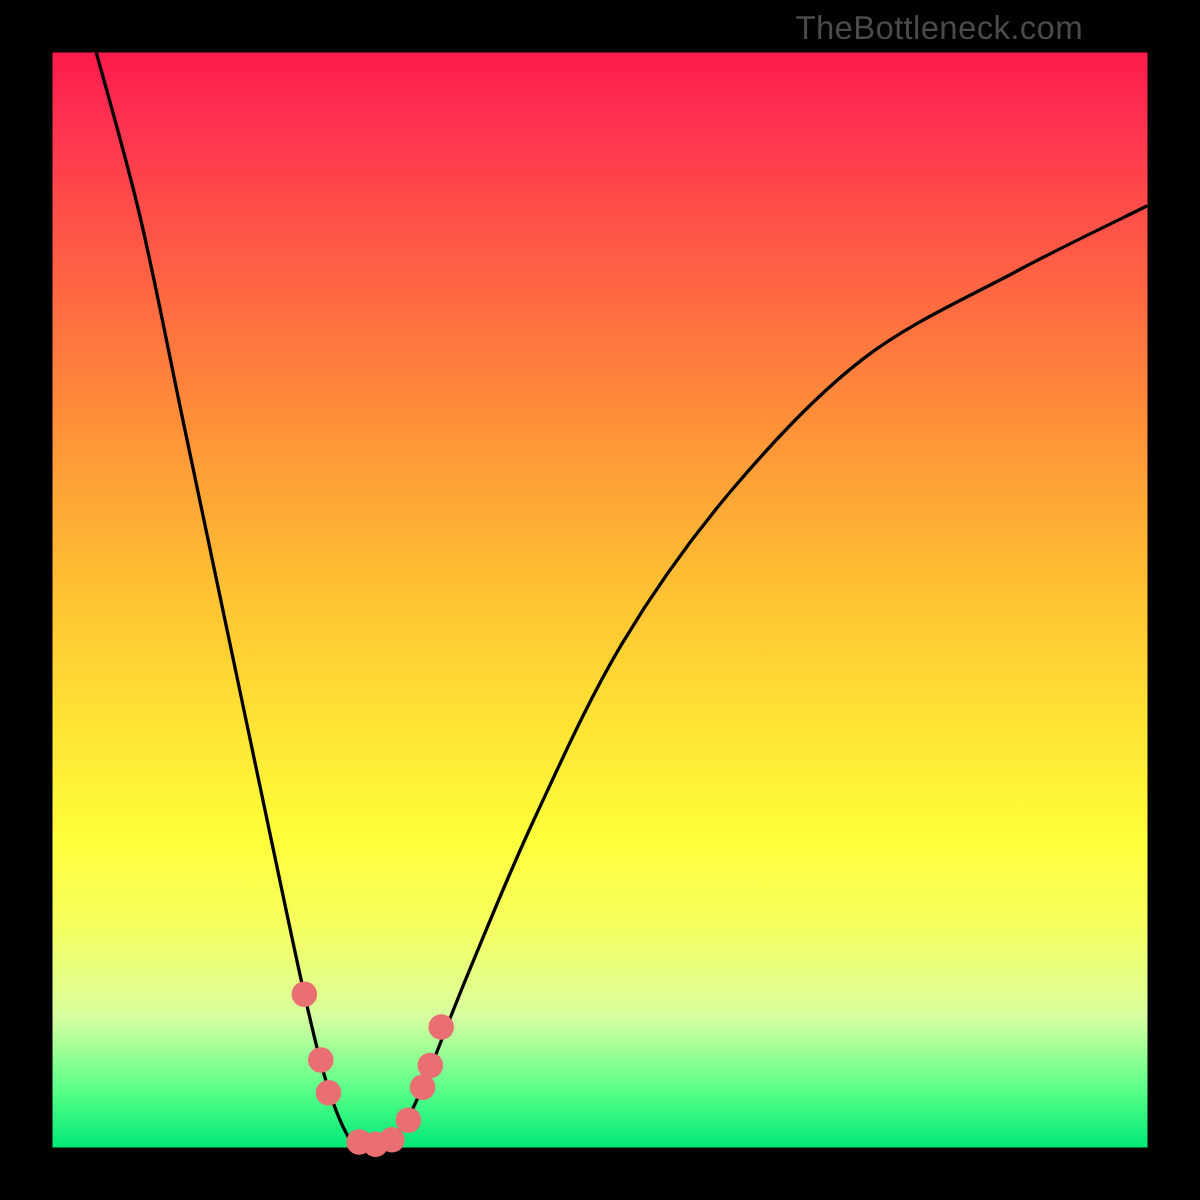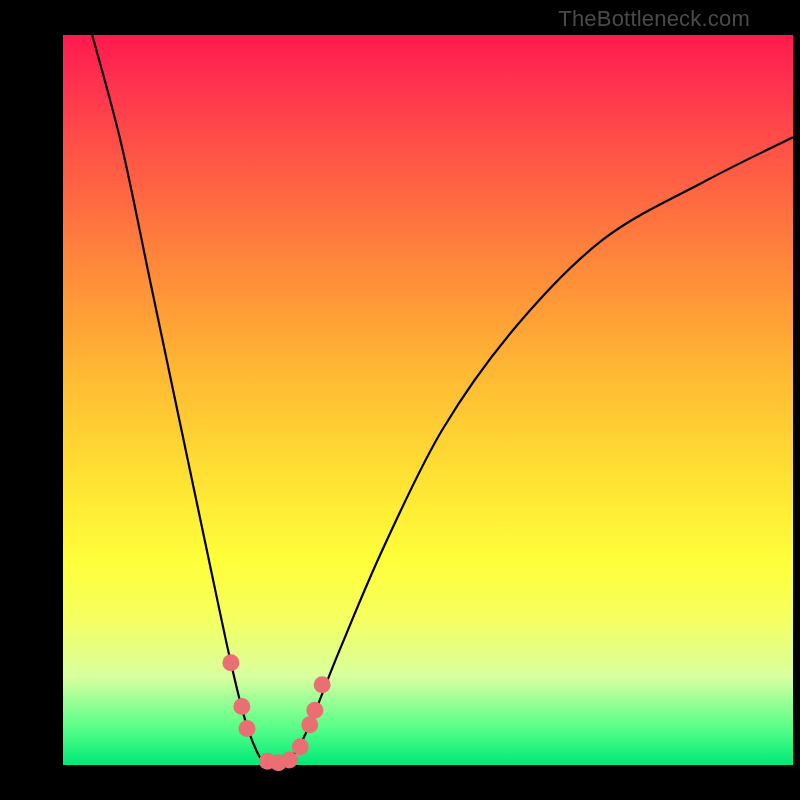--- a/index.html
+++ b/index.html
@@ -11,21 +11,20 @@
     position: relative;
     font-family: Arial, sans-serif;
   }
   .frame {
     position: absolute;
     top: 0;
     left: 0;
     width: 736px;
     height: 800px;
     background: #000;
-    margin-left: 28px;
   }
   .plot-area {
     position: absolute;
     top: 35px;
     left: 35px;
     width: 730px;
     height: 730px;
     background: linear-gradient(to bottom,
       #ff1a4d 0%,
       #ff3050 6%,

